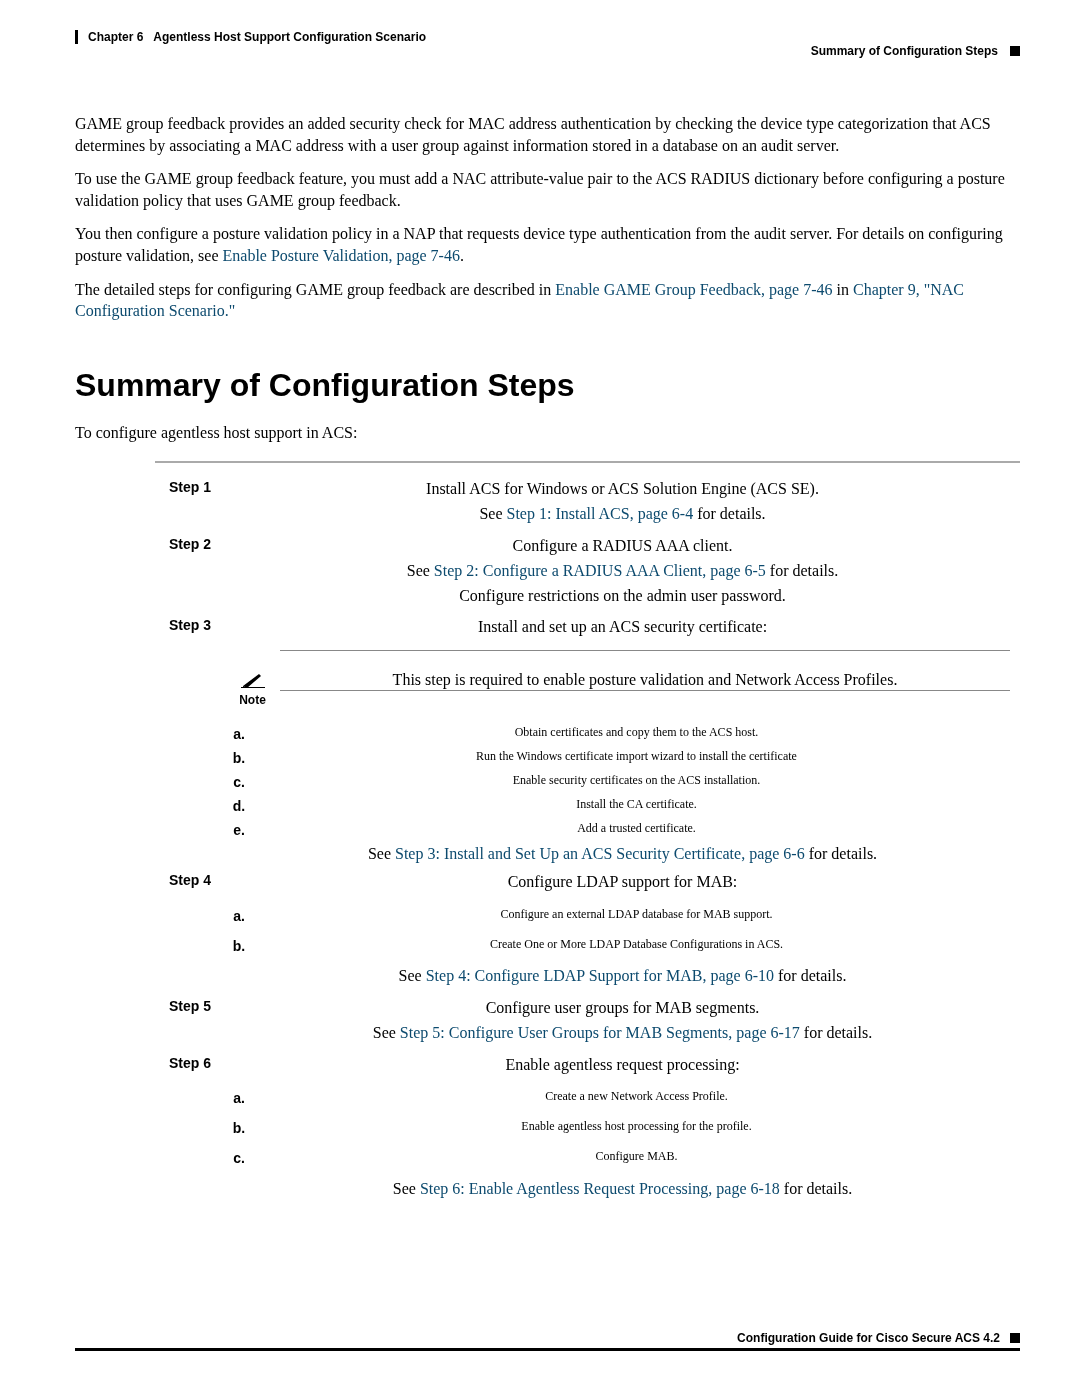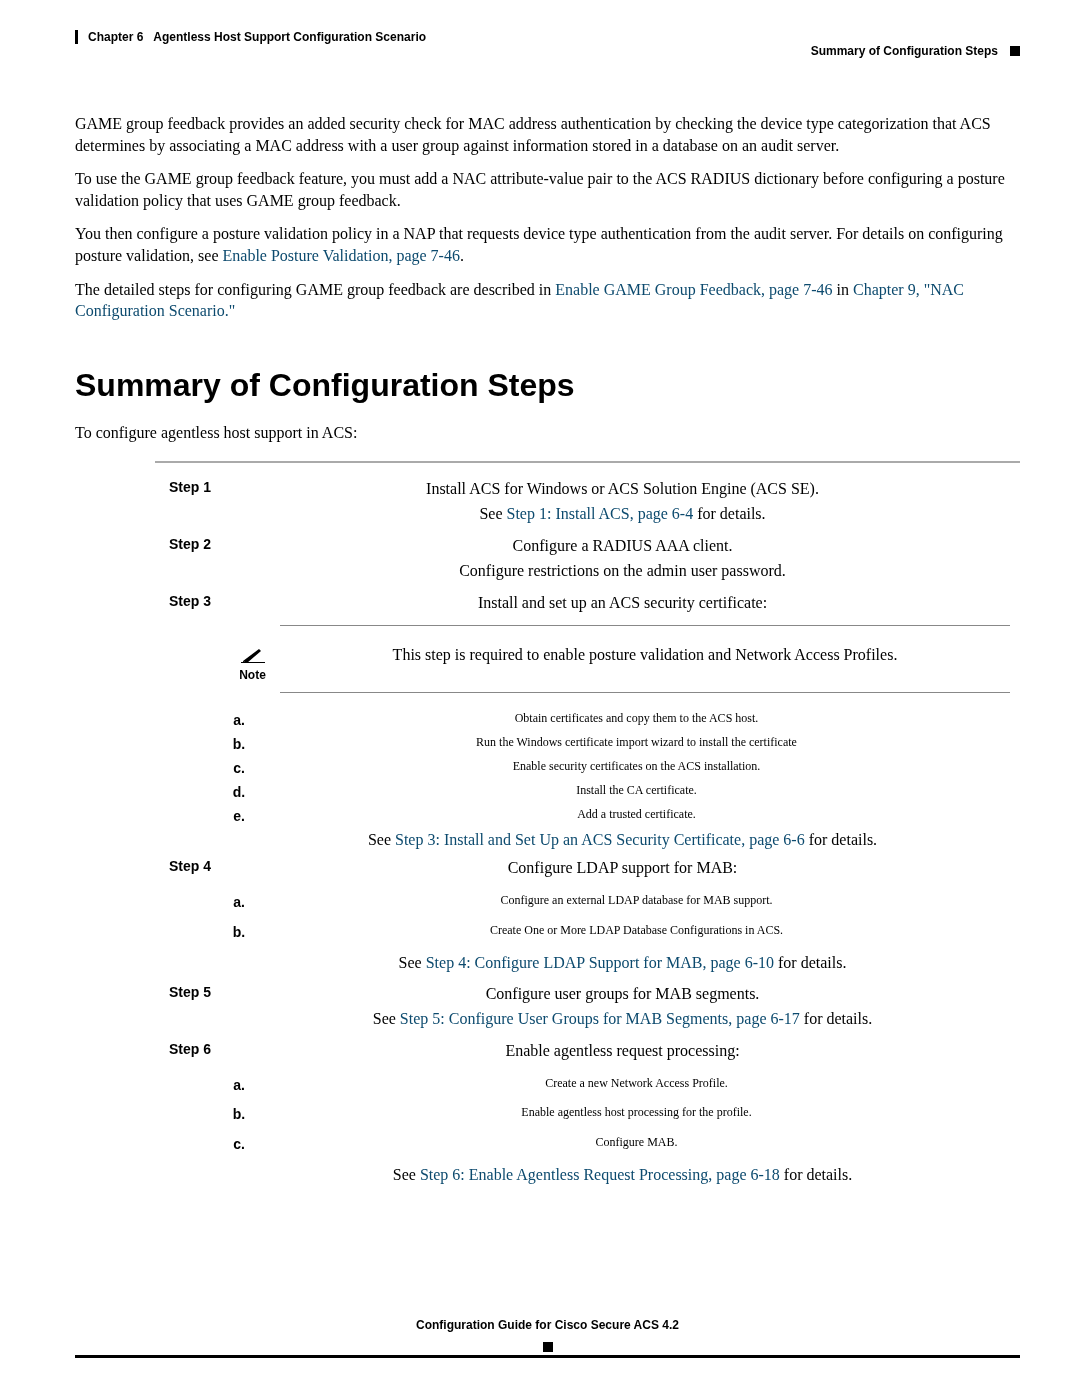--- a/index.html
+++ b/index.html
@@ -98,21 +98,21 @@
       width: 55px;
       padding-top: 20px;
       flex-shrink: 0;
     }
     .note-text {
       flex: 1;
       font-size: 16px;
       padding-top: 20px;
       border-top: 1px solid #888;
       border-bottom: 1px solid #888;
-      padding-bottom: 28px;
+      padding-bottom: 1px;
       margin-right: 10px;
     }
     .sublist {
       margin: 10px 0 6px 0;
     }
     .sub-row {
       display: flex;
       margin: 0 0 7px 0;
     }
     .sub-label {
@@ -132,21 +132,20 @@
       font-family: Arial, Helvetica, sans-serif;
     }
     .footer-line {
       display: flex;
       justify-content: flex-end;
       align-items: center;
       gap: 10px;
       font-weight: bold;
       font-size: 12px;
       margin-bottom: 2px;
-      flex-direction: column;
     }
     .footer-hr {
       border: none;
       border-top: 3px solid #000;
       margin: 3px 0;
     }
   </style>
 </head>
 <body>
 
@@ -187,20 +186,21 @@
       <div class="step-body">
         <div>Install ACS for Windows or ACS Solution Engine (ACS SE).</div>
         <div><span>See </span><span class="link">Step 1: Install ACS, page 6-4</span><span> for details.</span></div>
       </div>
     </div>
 
     <div class="step-row">
       <div class="step-label">Step 2</div>
       <div class="step-body">
         <div>Configure a RADIUS AAA client.</div>
+        <div><span>See </span><span class="link">Step 2: Configure a RADIUS AAA Client, page 6-5</span><span> for details.</span></div>
         <div>Configure restrictions on the admin user password.</div>
       </div>
     </div>
 
     <div class="step-row">
       <div class="step-label">Step 3</div>
       <div class="step-body">
         <div>Install and set up an ACS security certificate:</div>
       </div>
     </div>

